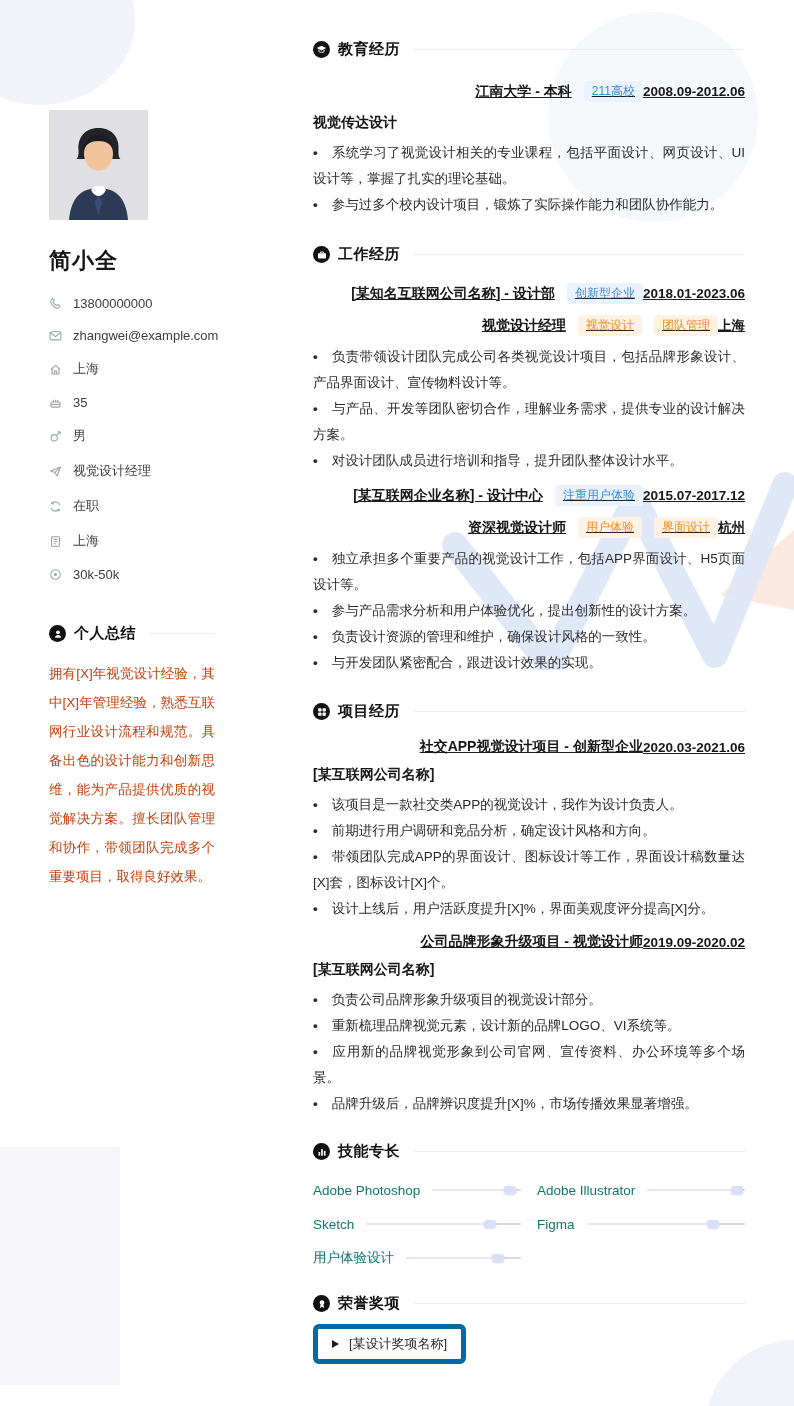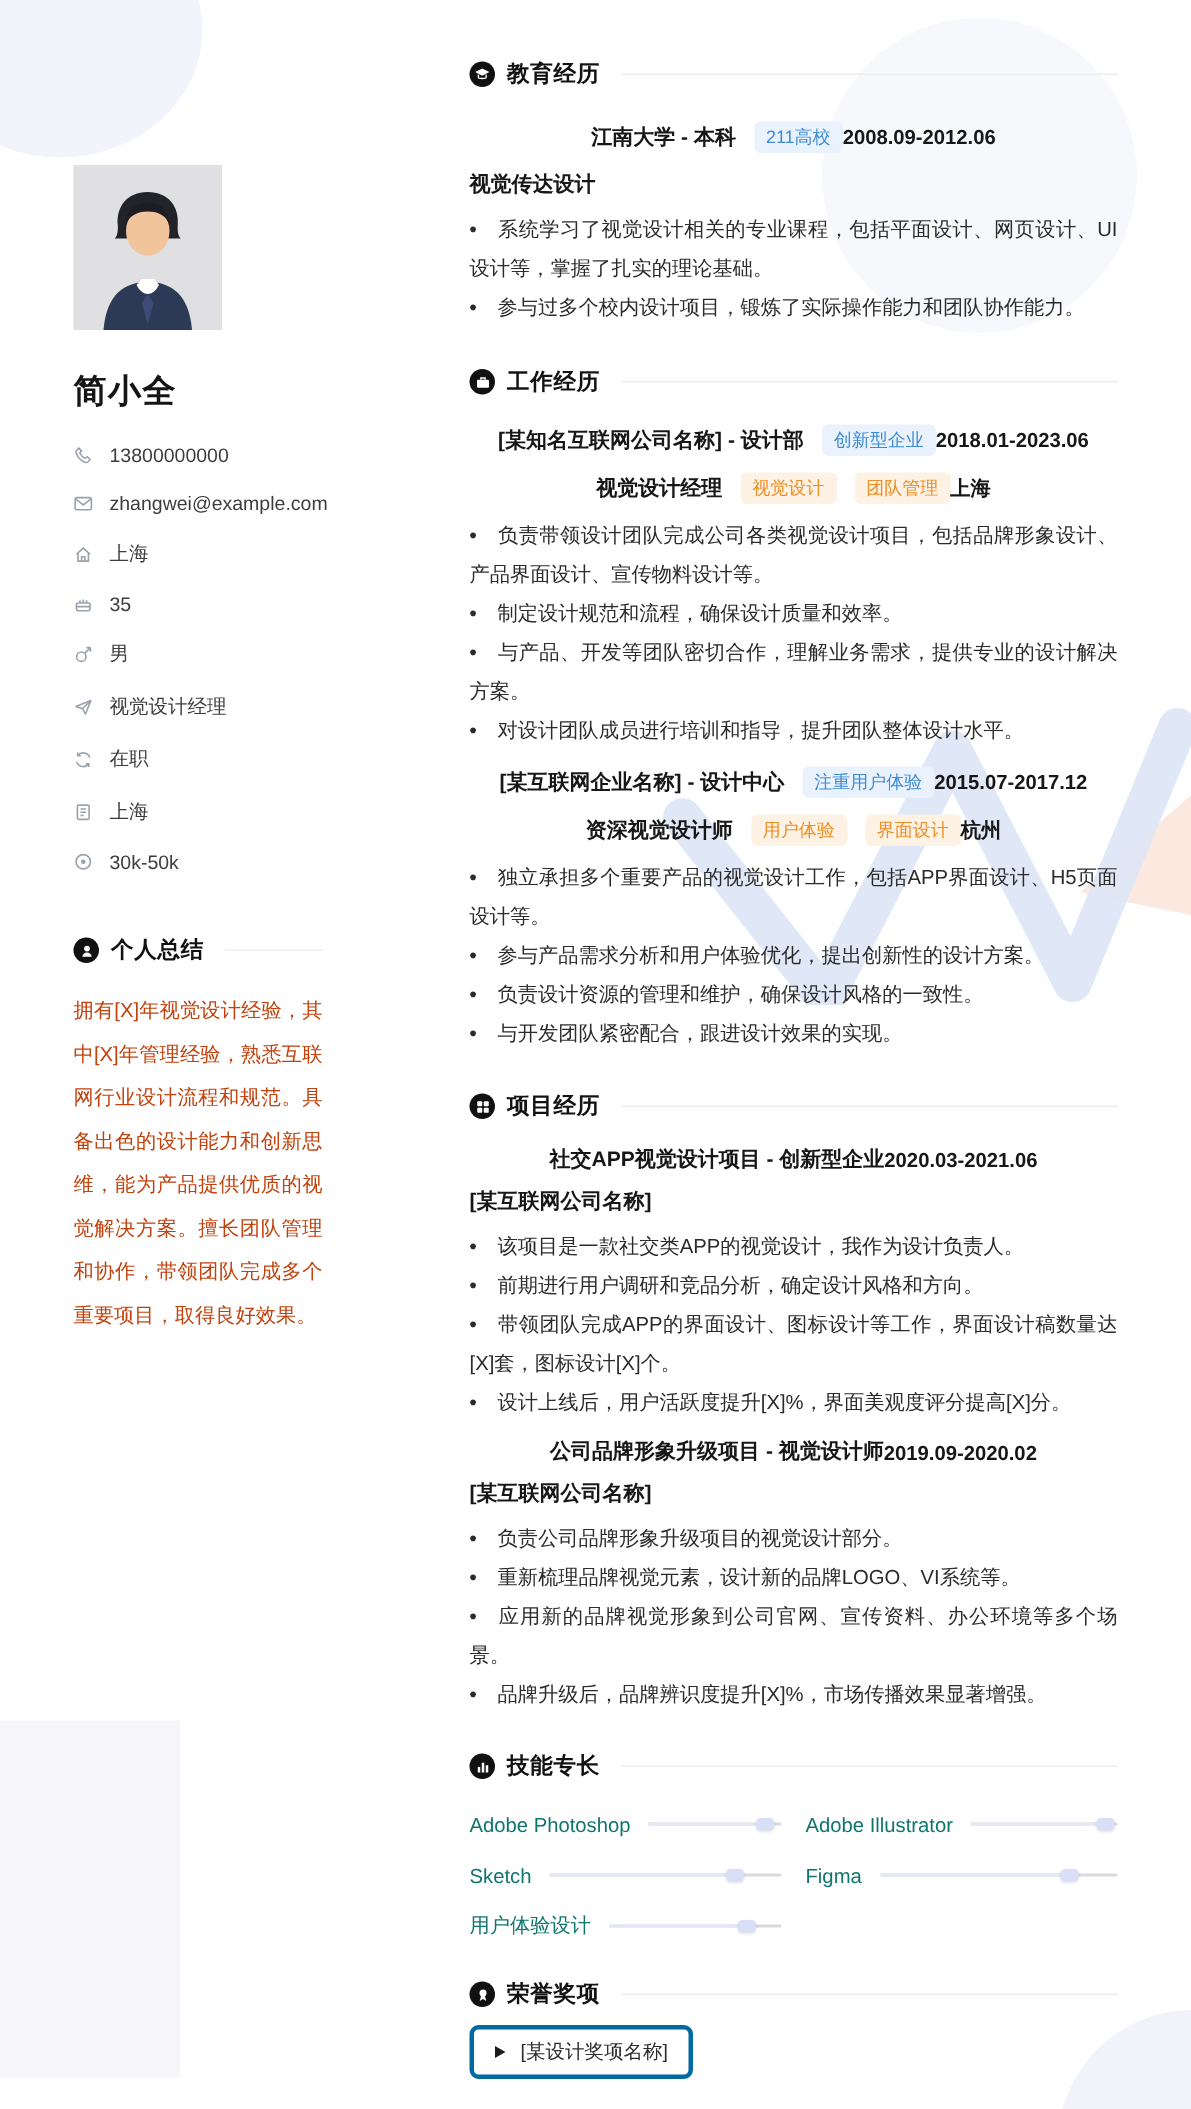--- a/index.html
+++ b/index.html
@@ -21,39 +21,39 @@
   .contact-row .cicon{width:13px;height:13px;margin-right:11px;flex:0 0 auto;display:flex;}
   .side-sec{margin-top:42px;}
   .summary-text{font-size:13.5px;line-height:29px;color:#c2410c;margin-top:16px;text-align:justify;}
   
   .sec-head{display:flex;align-items:center;}
   .sec-ico{width:17px;height:17px;border-radius:50%;background:#111;display:flex;
            align-items:center;justify-content:center;flex:0 0 auto;}
   .sec-title{font-size:15px;font-weight:bold;color:#121212;margin-left:8px;letter-spacing:.5px;}
   .sec-line{flex:1;height:1px;background:#ededed;margin-left:14px;}
   
-  .entry-row{display:flex;align-items:center;justify-content:center;}
+  .entry-row{display:flex;align-items:center;justify-content:flex-end;text-decoration:underline;}
   .entry-left{display:flex;align-items:center;}
   .entry-title{font-size:14px;font-weight:bold;color:#171717;}
   .entry-date{font-size:13.5px;font-weight:bold;color:#171717;}
   .badge{font-size:12px;color:#3f8cd5;background:#e9f2fd;border-radius:4px;padding:2px 8px;margin-left:12px;}
   .tag{font-size:12px;color:#ed8d26;background:#fdf2e3;border-radius:4px;padding:2px 8px;margin-left:12px;}
   .bullets{margin-top:8px;}
   .bullet{font-size:13.5px;line-height:26px;color:#2b2b2b;text-align:justify;margin:0;}
   .bullet .dot{font-weight:bold;margin-right:14px;}
   
   .skills-grid{display:grid;grid-template-columns:208px 208px;column-gap:16px;margin-top:12px;}
   .skill{display:flex;align-items:center;height:34px;}
   .skill-label{font-size:13.5px;color:#0f766e;font-weight:500;white-space:nowrap;}
   .track{position:relative;flex:1;height:2px;background:#d9d9de;margin-left:12px;border-radius:1px;}
   .track-fill{position:absolute;left:0;top:0;height:100%;background:#e4e8f6;}
   .knob{position:absolute;top:50%;transform:translate(-50%,-50%);width:12px;height:8px;
         border-radius:3px;background:#d9dff7;box-shadow:0 1px 2px rgba(40,50,90,.18);}
   
-  .chip{display:inline-flex;align-items:center;border:3px solid #0369a1;border-radius:6px;
+  .chip{display:inline-flex;align-items:center;border:5px solid #0369a1;border-radius:6px;
         padding:6px 14px;margin-top:11px;background:#fff;cursor:pointer;}
   .play{width:0;height:0;border-left:7px solid #1c1c1c;border-top:4.5px solid transparent;
         border-bottom:4.5px solid transparent;margin-right:10px;}
   .chip-label{font-size:13px;color:#2b2b2b;}
 </style>
 </head>
 <body>
 <div class="page">
 
   <div class="decor circle-tl"></div>
@@ -228,21 +228,20 @@
       <div class="entry-row" style="margin-top:11px;">
         <span class="entry-left">
           <span class="entry-title">视觉设计经理</span>
           <span class="tag">视觉设计</span>
           <span class="tag">团队管理</span>
         </span>
         <span class="entry-date">上海</span>
       </div>
       <div class="bullets">
         <p class="bullet"><span class="dot">•</span><span>负责带领设计团队完成公司各类视觉设计项目，包括品牌形象设计、产品界面设计、宣传物料设计等。</span></p>
-        <p class="bullet"><span class="dot">•</span><span>制定设计规范和流程，确保设计质量和效率。</span></p>
         <p class="bullet"><span class="dot">•</span><span>与产品、开发等团队密切合作，理解业务需求，提供专业的设计解决方案。</span></p>
         <p class="bullet"><span class="dot">•</span><span>对设计团队成员进行培训和指导，提升团队整体设计水平。</span></p>
       </div>
     </div>
 
     <div style="margin-top:11px;">
       <div class="entry-row">
         <span class="entry-left">
           <span class="entry-title">[某互联网企业名称] - 设计中心</span>
           <span class="badge">注重用户体验</span>

